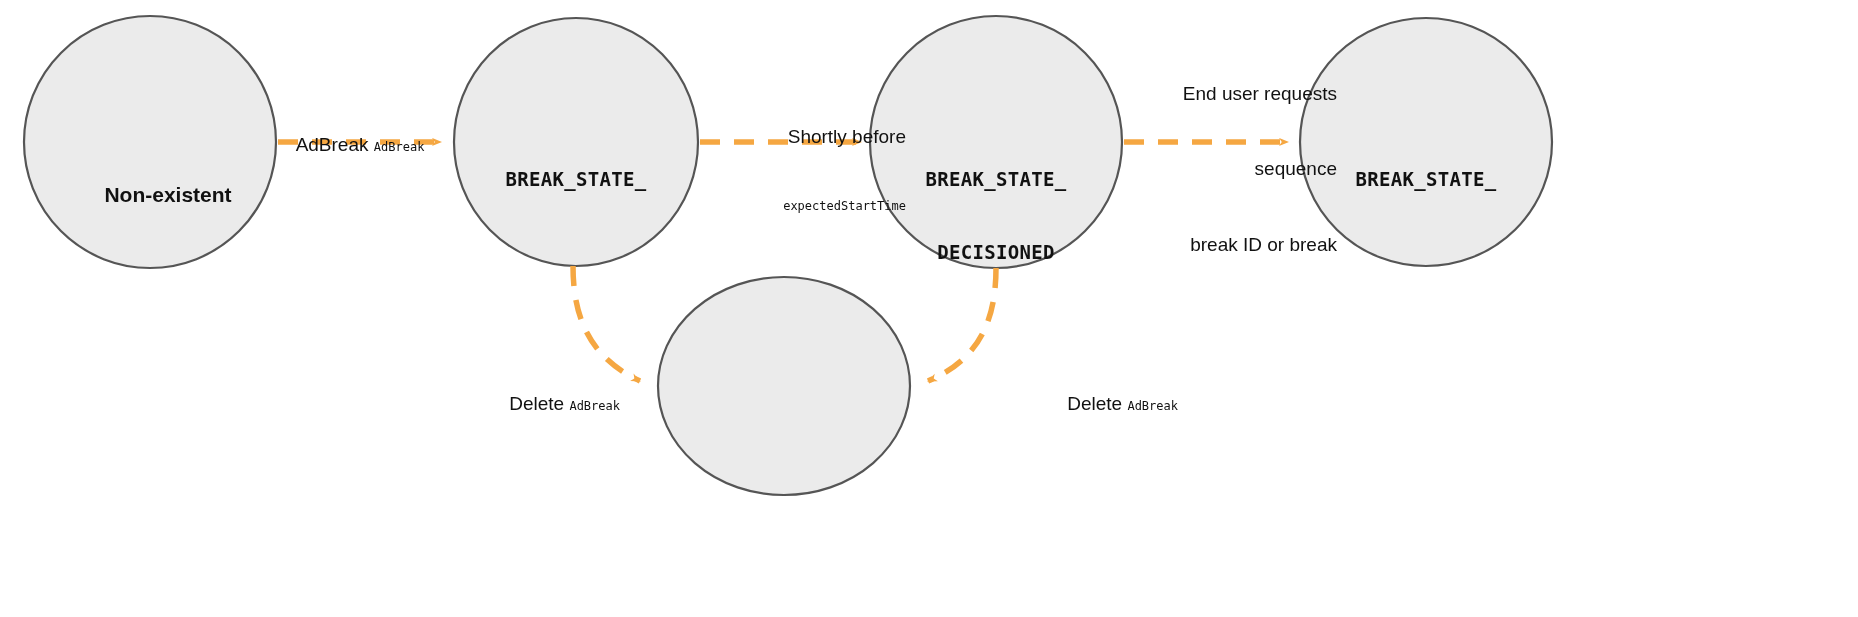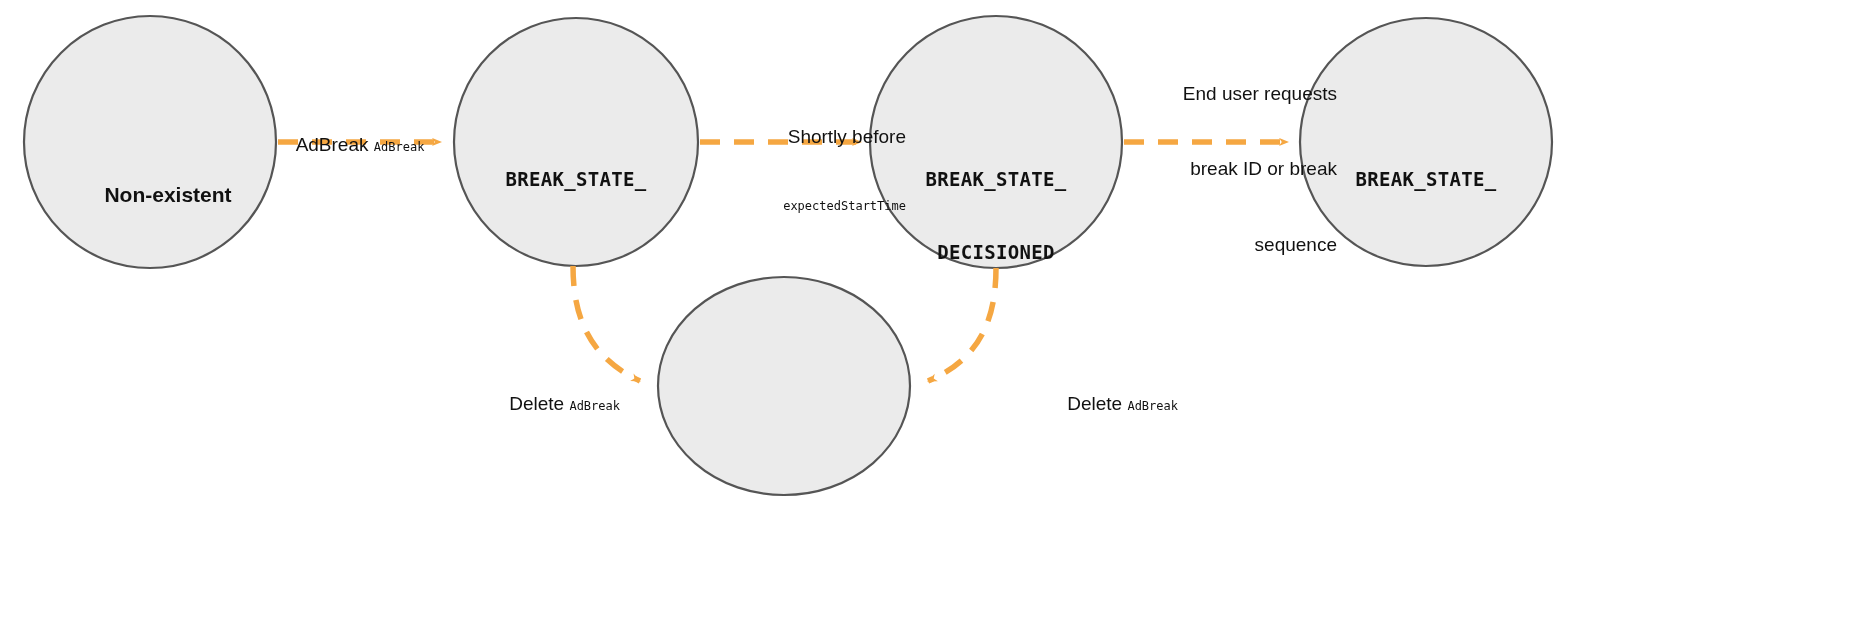--- a/index.html
+++ b/index.html
@@ -126,22 +126,22 @@
     <span class="lbl-line"><span class="sans">AdBreak </span><span class="mono">AdBreak</span></span>
   </div>
 
   <div class="edge-label left" style="left:706px; top:74px; width:200px;">
     <span class="lbl-line sans">Shortly before</span>
     <span class="lbl-line mono">expectedStartTime</span>
   </div>
 
   <div class="edge-label left" style="left:1137px; top:31px; width:200px;">
     <span class="lbl-line sans">End user requests</span>
+    <span class="lbl-line sans">sequence</span>
     <span class="lbl-line sans">break ID or break</span>
-    <span class="lbl-line sans">sequence</span>
   </div>
 
   <div class="edge-label left" style="left:440px; top:341px; width:180px;">
     <span class="lbl-line"><span class="sans">Delete </span><span class="mono">AdBreak</span></span>
   </div>
 
   <div class="edge-label left" style="left:998px; top:341px; width:180px;">
     <span class="lbl-line"><span class="sans">Delete </span><span class="mono">AdBreak</span></span>
   </div>
 

